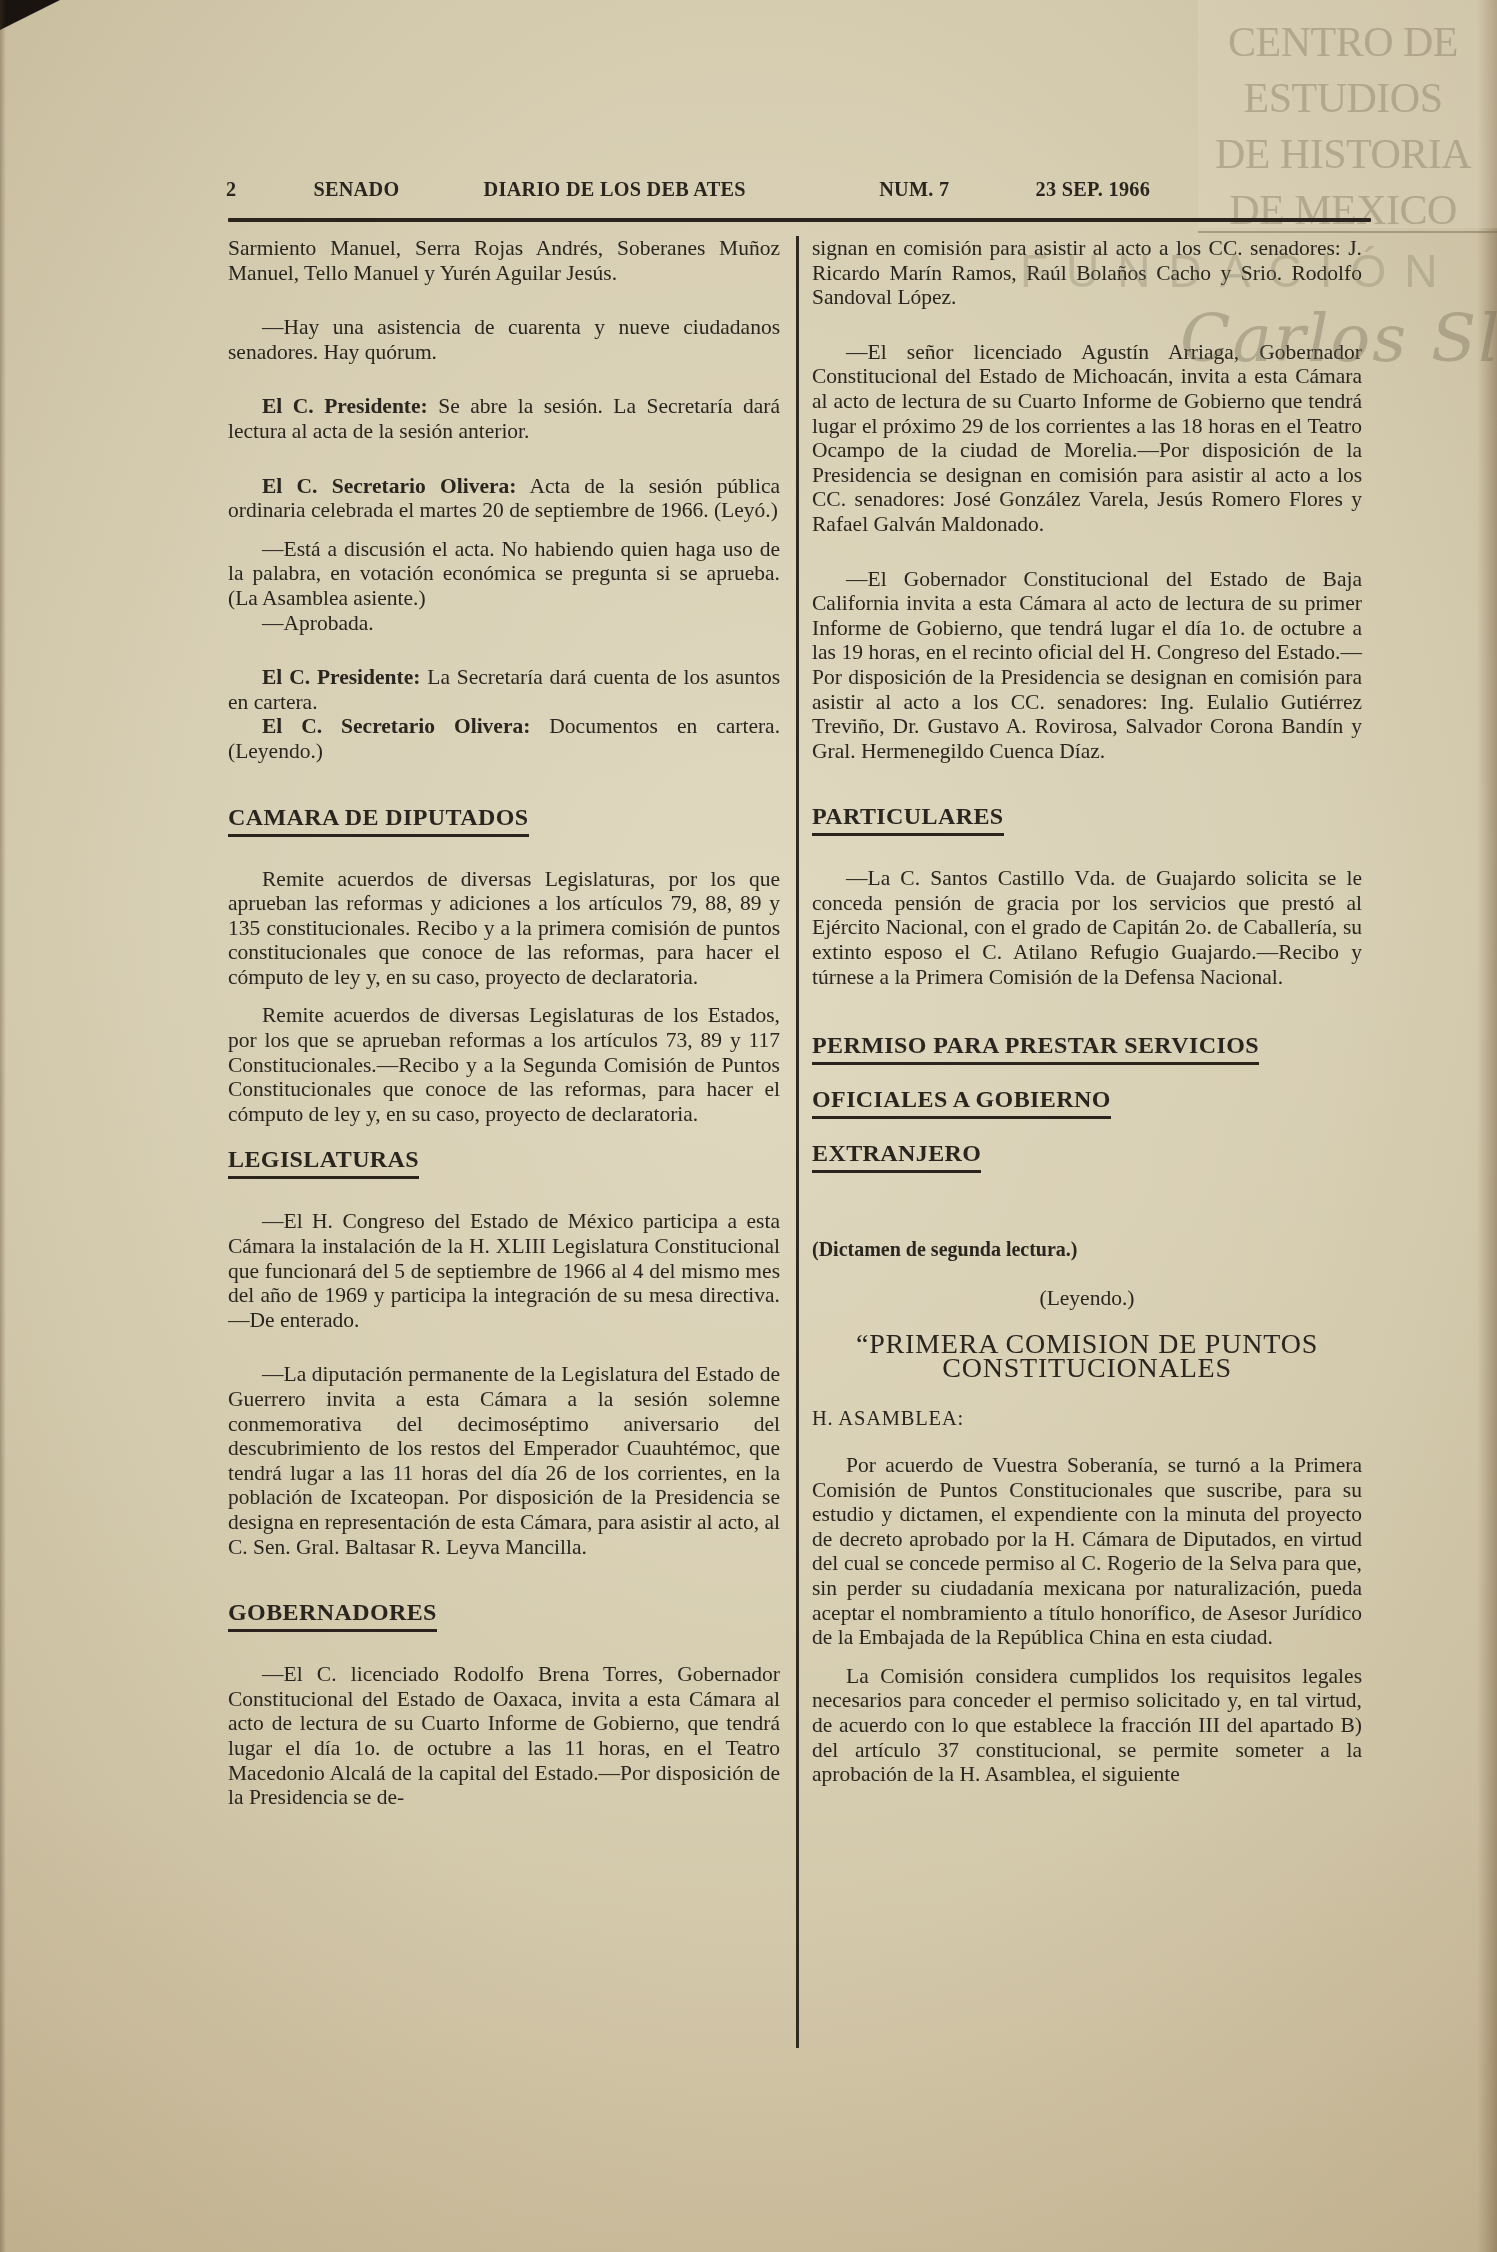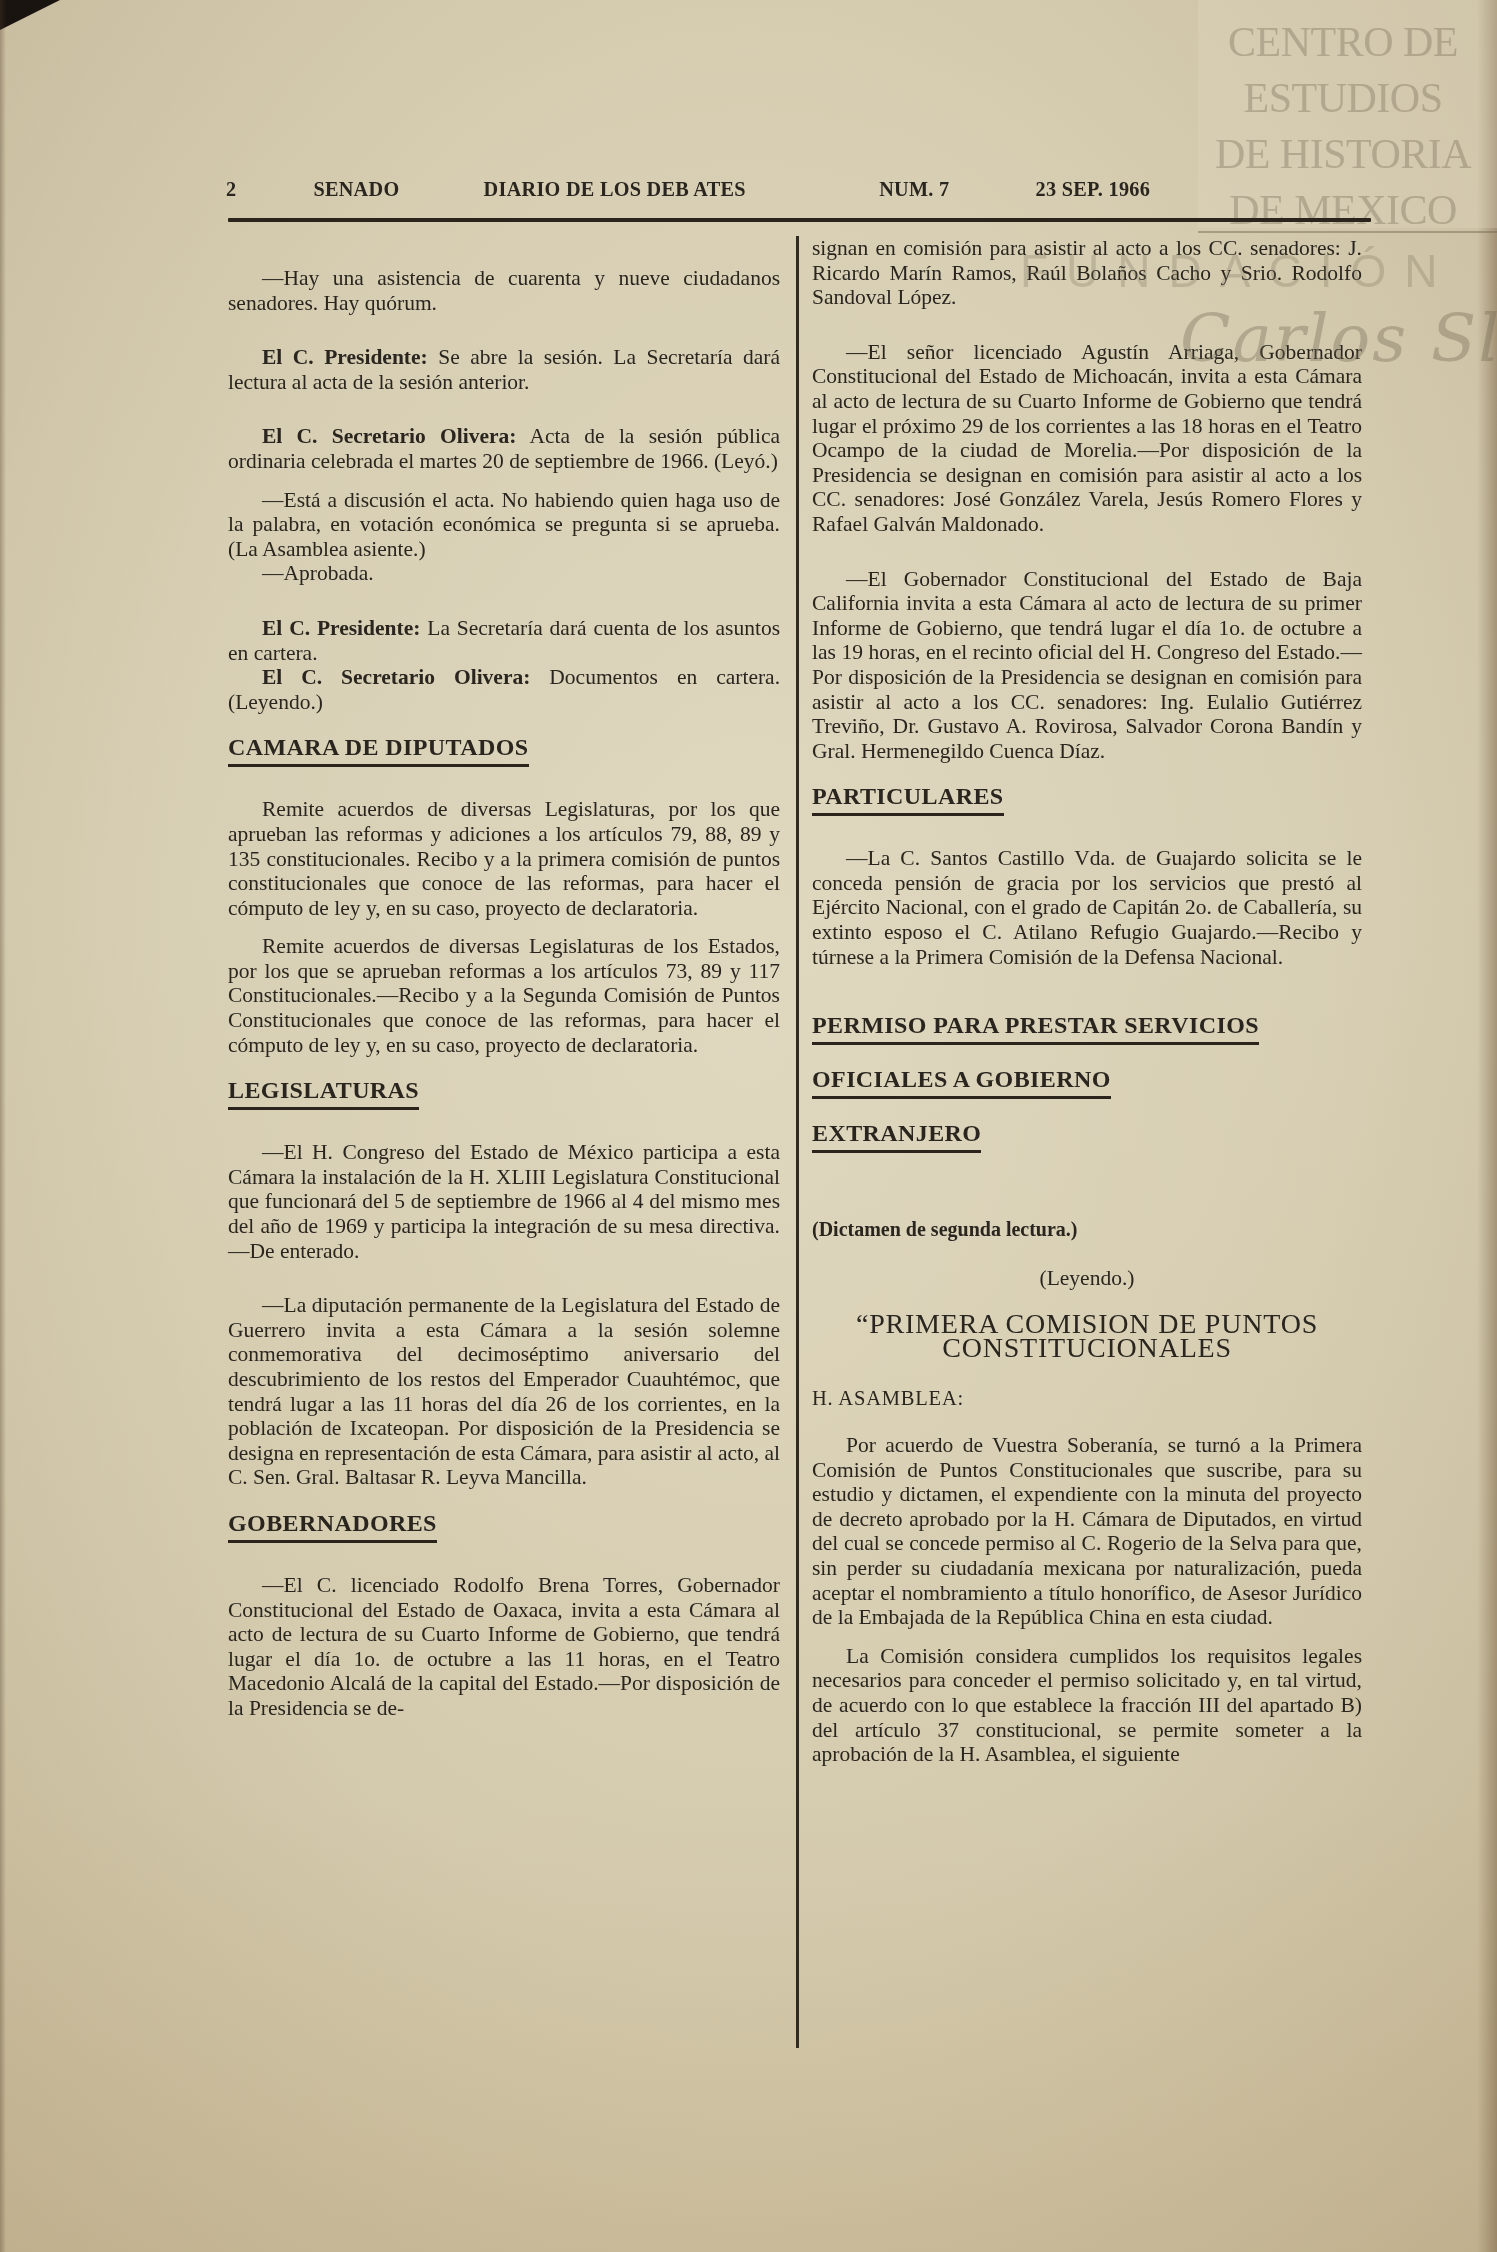--- a/index.html
+++ b/index.html
@@ -81,21 +81,21 @@
     .section-title {
       display: inline-block;
       font-weight: bold;
       font-size: 24px;
       letter-spacing: 0.4px;
       padding-bottom: 4px;
       border-bottom: 3px solid #2a241c;
       line-height: 26px;
       text-indent: 0;
     }
-    .section-block { margin-top: 20px; margin-bottom: 30px; }
+    .section-block { margin-top: 40px; margin-bottom: 30px; }
     .section-multi .section-title { margin-bottom: 12px; margin-top: 9px; }
     .dictamen { font-weight: bold; font-size: 20px; margin-top: 52px; text-indent: 0; }
     .leyendo-center { text-align: center; margin-top: 24px; text-indent: 0; }
     .comision {
       margin-top: 22px;
       text-align: center;
       letter-spacing: 0.8px;
       font-size: 28px;
       line-height: 24px;
       text-indent: 0;
@@ -143,20 +143,21 @@
 <div class="header">
   <span class="h-page">2</span>
   <span class="h-senado">SENADO</span>
   <span class="h-diario">DIARIO DE LOS DEB ATES</span>
   <span class="h-num">NUM. 7</span>
   <span class="h-date">23 SEP. 1966</span>
 </div>
 <div class="header-rule"></div>
 
 <div class="col col-left">
+  <p>Sarmiento Manuel, Serra Rojas Andrés, Soberanes Muñoz Manuel, Tello Manuel y Yurén Aguilar Jesús.</p>
   <p class="para gap-l">—Hay una asistencia de cuarenta y nueve ciudadanos senadores. Hay quórum.</p>
   <p class="para gap-l"><span class="speaker">El C. Presidente:</span><span> Se abre la sesión. La Secretaría dará lectura al acta de la sesión anterior.</span></p>
   <p class="para gap-l"><span class="speaker">El C. Secretario Olivera:</span><span> Acta de la sesión pública ordinaria celebrada el martes 20 de septiembre de 1966. (Leyó.)</span></p>
   <p class="para gap-s">—Está a discusión el acta. No habiendo quien haga uso de la palabra, en votación económica se pregunta si se aprueba. (La Asamblea asiente.)</p>
   <p class="para">—Aprobada.</p>
   <p class="para gap-l"><span class="speaker">El C. Presidente:</span><span> La Secretaría dará cuenta de los asuntos en cartera.</span></p>
   <p class="para"><span class="speaker">El C. Secretario Olivera:</span><span> Documentos en cartera. (Leyendo.)</span></p>
 
   <div class="section-block">
     <span class="section-title">CAMARA DE DIPUTADOS</span>

